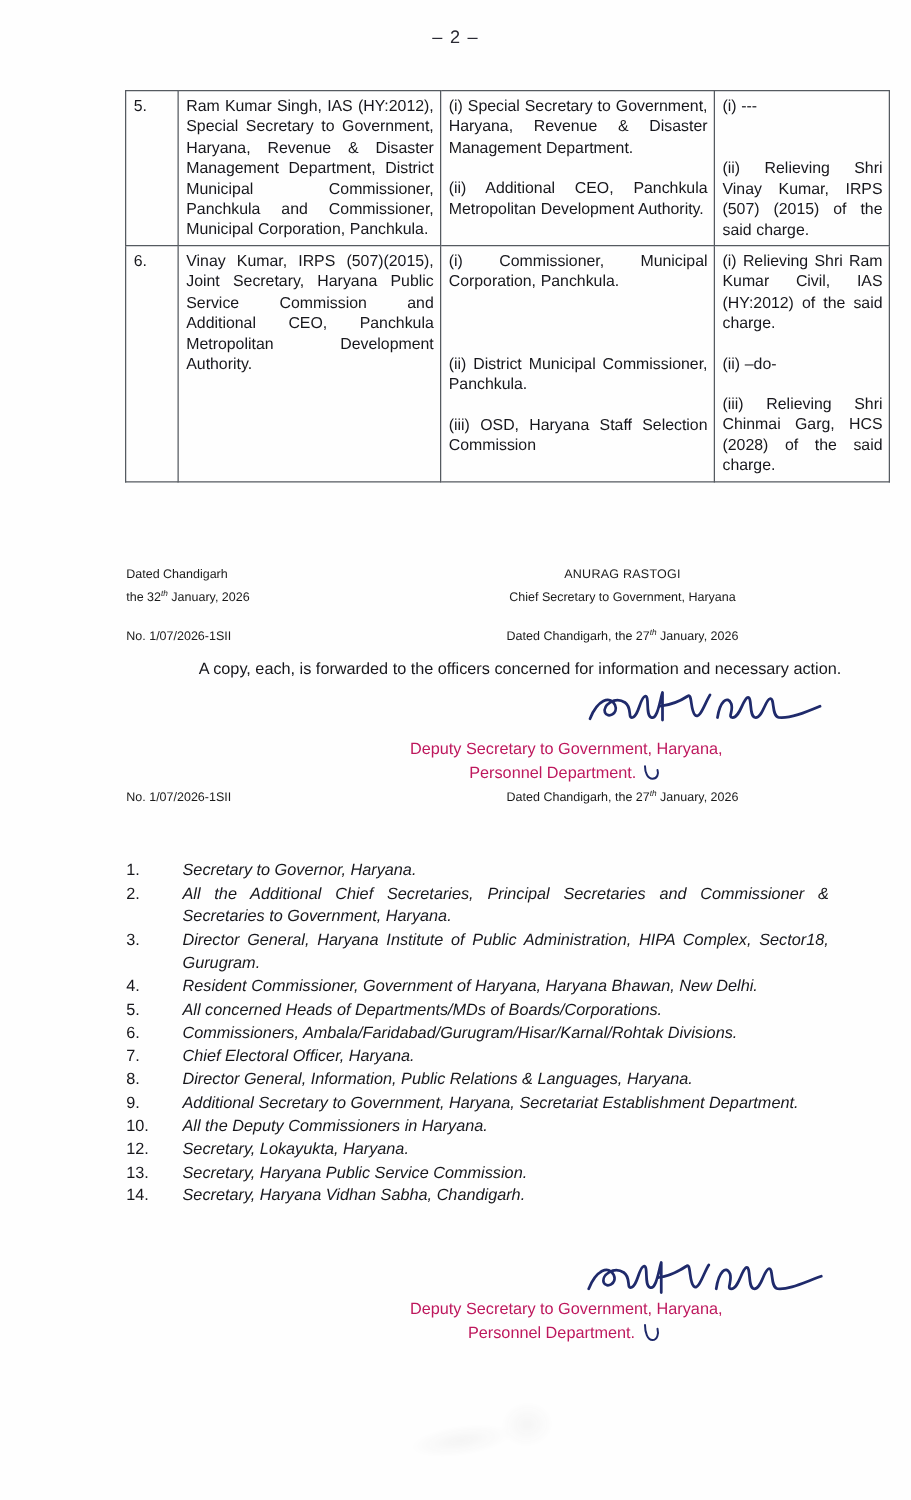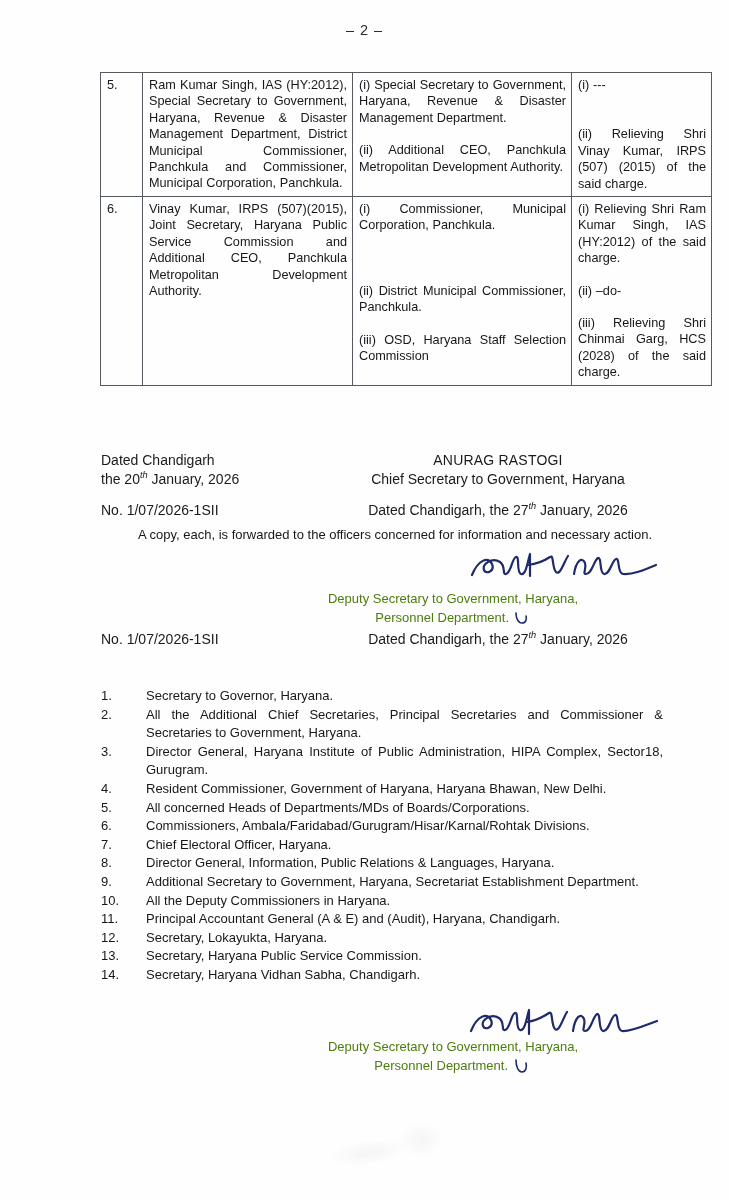--- a/index.html
+++ b/index.html
@@ -62,44 +62,44 @@
   .cell-para + .cell-para { margin-top: 16px; }
   .gap-sm { height: 16px; }
   .gap-md { height: 33px; }
   .gap-lg { height: 49px; }
   .row-2col {
     position: absolute;
     left: 101px;
     width: 562px;
     display: flex;
     justify-content: space-between;
-    font-size: 14px;
+    font-size: 10px;
     line-height: 18.5px;
   }
   .dated-left { text-align: left; }
   .auth-right { text-align: center; width: 330px; }
   .auth-name { letter-spacing: 0.2px; }
   .para-just {
     position: absolute;
-    left: 92px;
+    left: 113px;
     width: 562px;
     font-size: 13px;
     line-height: 19px;
     text-align: justify;
     text-align-last: left;
     text-indent: 46px;
     color: #17171c;
   }
   .sign-name-block {
     position: absolute;
     width: 400px;
     text-align: center;
     font-size: 13px;
     line-height: 18.5px;
-    color: #4d7c0f;
+    color: #be185d;
   }
   
   .signature {
     position: absolute;
     pointer-events: none;
   }
   .sig-ink { stroke: #1f2a6b; fill: none; stroke-linecap: round; stroke-linejoin: round; }
   .sig-tick { stroke: #1f2a6b; fill: none; stroke-linecap: round; stroke-width: 1.6; }
   
   .dist-list {
@@ -117,20 +117,21 @@
   }
   .dist-num {
     width: 45px;
     flex: 0 0 45px;
     text-align: left;
   }
   .dist-text {
     flex: 1 1 auto;
     text-align: justify;
     text-align-last: left;
+    font-style: italic;
   }
   sup { font-size: 0.66em; vertical-align: super; line-height: 0; font-style: italic; }
   .watermark {
     position: absolute;
     left: 300px;
     top: 1120px;
     width: 170px;
     height: 55px;
     opacity: 0.045;
     background:
@@ -164,33 +165,33 @@
       <tr>
         <td class="col-sno">6.</td>
         <td class="col-officer">Vinay Kumar, IRPS (507)(2015), Joint Secretary, Haryana Public Service Commission and Additional CEO, Panchkula Metropolitan Development Authority.</td>
         <td class="col-posting">
           <p class="cell-para">(i) Commissioner, Municipal Corporation, Panchkula.</p>
           <div class="gap-lg"></div>
           <p class="cell-para">(ii) District Municipal Commissioner, Panchkula.</p>
           <p class="cell-para">(iii) OSD, Haryana Staff Selection Commission</p>
         </td>
         <td class="col-remarks">
-          <p class="cell-para">(i) Relieving Shri Ram Kumar Singh, IAS (HY:2012) of the said charge.</p>
+          <p class="cell-para">(i) Relieving Shri Ram Kumar Civil, IAS (HY:2012) of the said charge.</p>
           <p class="cell-para">(ii) –do-</p>
           <div class="gap-sm"></div>
           <p class="cell-para">(iii) Relieving Shri Chinmai Garg, HCS (2028) of the said charge.</p>
         </td>
       </tr>
     </tbody>
   </table>
 
   <div class="row-2col" style="top:451px;">
     <div class="dated-left">
       <div>Dated Chandigarh</div>
-      <div><span>the 20</span><sup>th</sup><span> January, 2026</span></div>
+      <div><span>the 32</span><sup>th</sup><span> January, 2026</span></div>
     </div>
     <div class="auth-right">
       <div class="auth-name">ANURAG RASTOGI</div>
       <div>Chief Secretary to Government, Haryana</div>
     </div>
   </div>
 
   <div class="row-2col" style="top:501px;">
     <div class="dated-left">No. 1/07/2026-1SII</div>
     <div class="auth-right"><span>Dated Chandigarh, the 27</span><sup>th</sup><span> January, 2026</span></div>
@@ -254,24 +255,20 @@
       </div>
     <div class="dist-item">
         <span class="dist-num">9.</span>
         <span class="dist-text">Additional Secretary to Government, Haryana, Secretariat Establishment Department.</span>
       </div>
     <div class="dist-item">
         <span class="dist-num">10.</span>
         <span class="dist-text">All the Deputy Commissioners in Haryana.</span>
       </div>
     <div class="dist-item">
-        <span class="dist-num">11.</span>
-        <span class="dist-text">Principal Accountant General (A &amp; E) and (Audit), Haryana, Chandigarh.</span>
-      </div>
-    <div class="dist-item">
         <span class="dist-num">12.</span>
         <span class="dist-text">Secretary, Lokayukta, Haryana.</span>
       </div>
     <div class="dist-item">
         <span class="dist-num">13.</span>
         <span class="dist-text">Secretary, Haryana Public Service Commission.</span>
       </div>
     <div class="dist-item">
         <span class="dist-num">14.</span>
         <span class="dist-text">Secretary, Haryana Vidhan Sabha, Chandigarh.</span>

